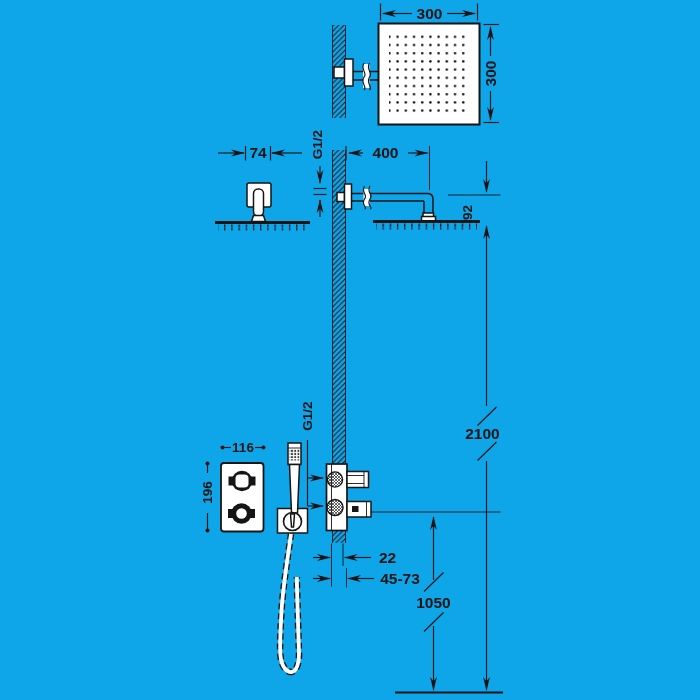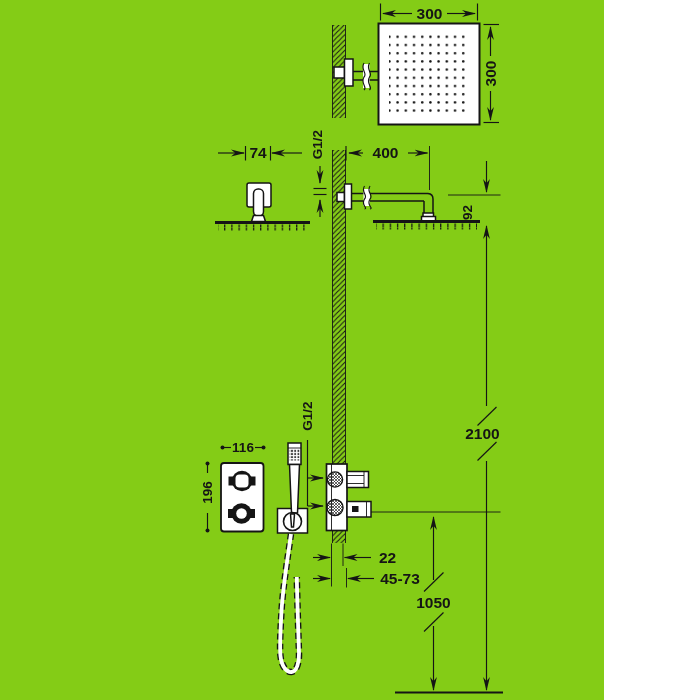--- a/index.html
+++ b/index.html
@@ -1,16 +1,16 @@
 <!DOCTYPE html>
 <html><head>
 <meta charset="utf-8">
 <style>
   html,body{margin:0;padding:0;background:#fff;}
-  #stage{position:relative;width:604px;height:700px;background:#84cc16;overflow:hidden;
+  #stage{position:relative;width:700px;height:700px;background:#0ea5e9;overflow:hidden;
          font-family:"Liberation Sans", sans-serif;}
   svg{position:absolute;left:0;top:0;}
   .ln  {stroke:#151515;stroke-width:1.15;fill:none;stroke-linecap:butt;}
   .ln2 {stroke:#151515;stroke-width:1.5;fill:none;}
   .thin{stroke:#151515;stroke-width:0.9;fill:none;}
   .thick{stroke:#151515;stroke-width:3;fill:none;}
   .shape{fill:#ffffff;stroke:#151515;stroke-width:1.5;}
   .shape2{fill:#ffffff;stroke:#151515;stroke-width:1.8;}
   .fillb{fill:#151515;stroke:none;}
   .dim{font-family:"Liberation Sans",sans-serif;font-weight:bold;font-size:15.5px;fill:#151515;}

